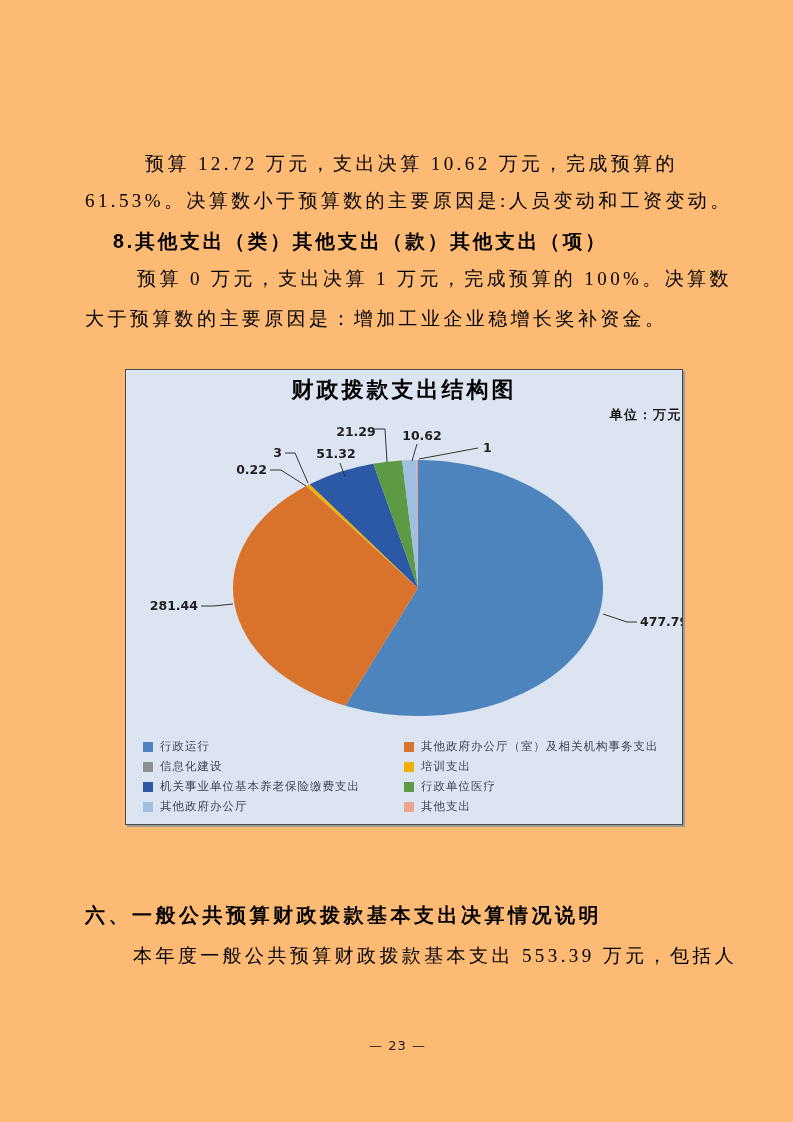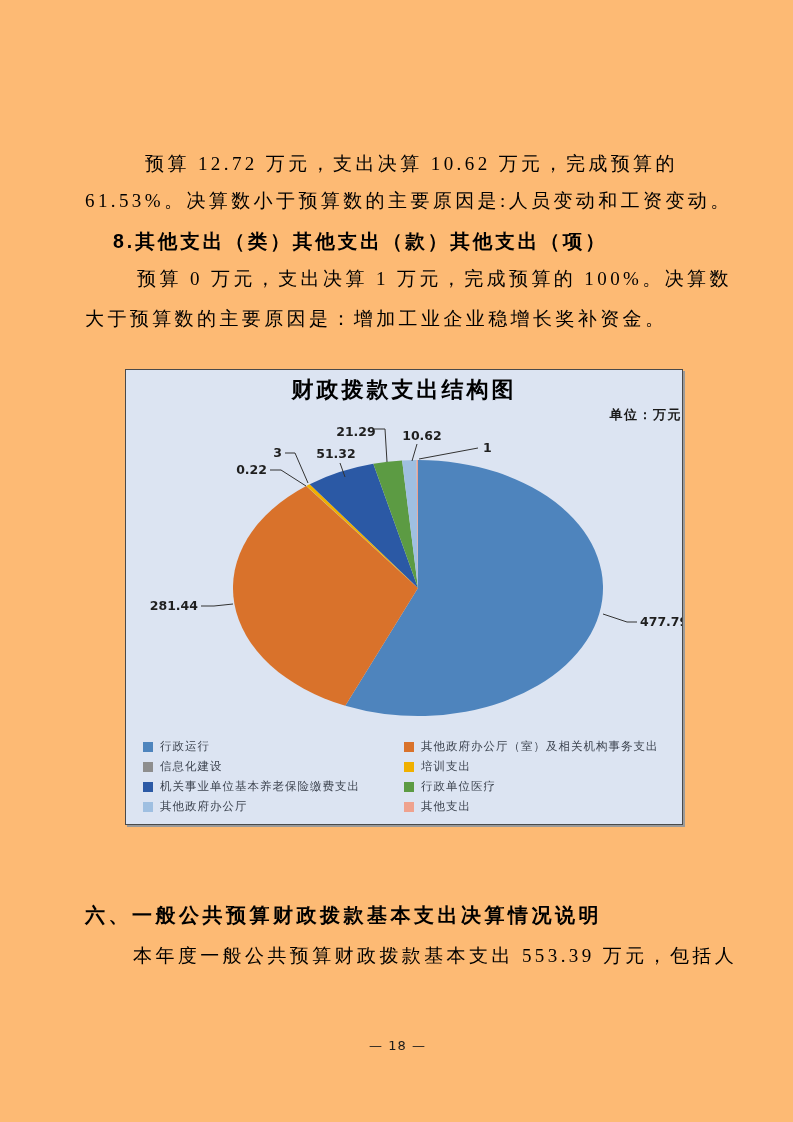--- a/index.html
+++ b/index.html
@@ -124,14 +124,14 @@
       <div class="litem" style="left:278px;top:429px">
         <span class="swatch" style="background: rgb(239, 162, 142);"></span>
         <span>其他支出</span>
       </div>
     </div>
   </div>
 
   <div class="h-serif-bold" style="top:901px;font-size:20px;letter-spacing:3.5px">六、一般公共预算财政拨款基本支出决算情况说明</div>
   <div class="bodyline" style="top:942px;text-indent:48px">本年度一般公共预算财政拨款基本支出 553.39 万元，包括人</div>
 
-  <div class="pageno">— 18 —</div>
+  <div class="pageno">— 23 —</div>
 </div>
 
 </body></html>

